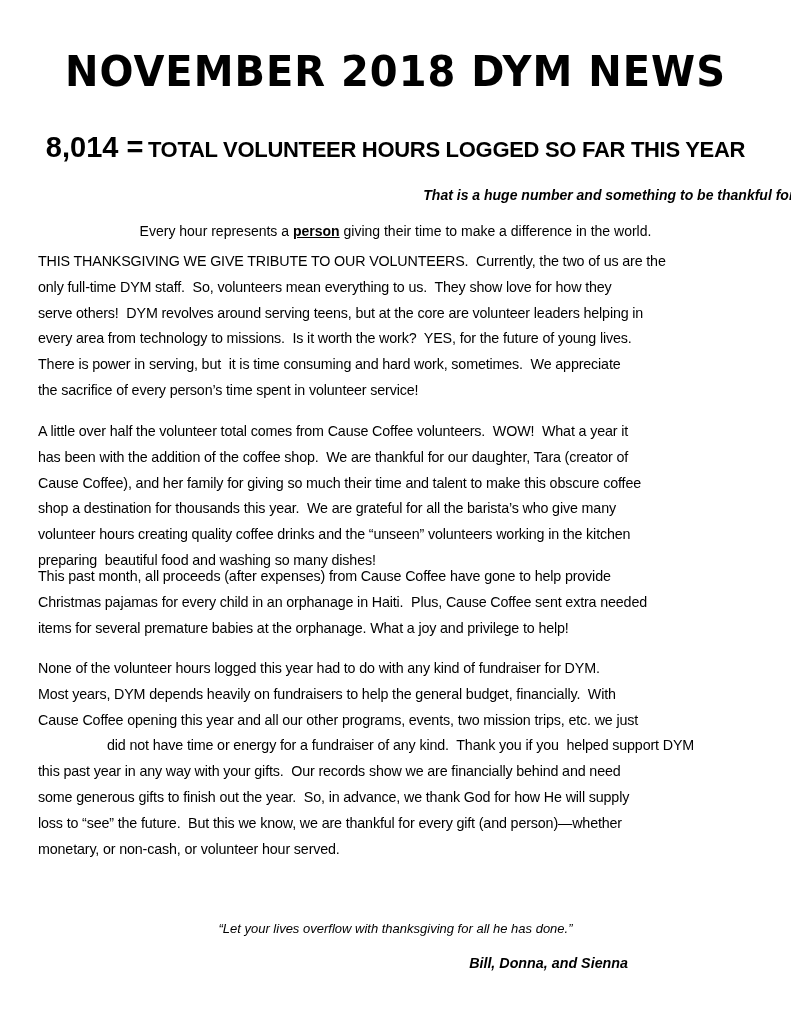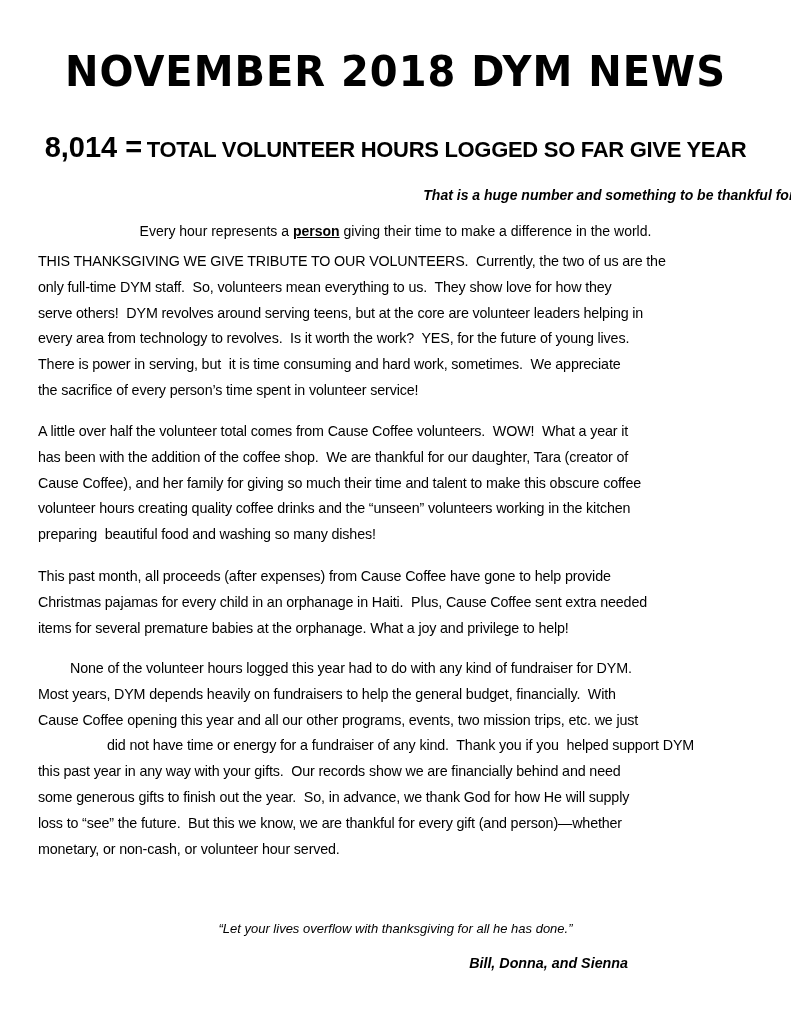--- a/index.html
+++ b/index.html
@@ -113,52 +113,53 @@
   </style>
 </head>
 <body>
 
 <div class="page">
 
   <div class="title">NOVEMBER 2018 DYM NEWS</div>
 
   <div class="headline">
     <span class="num">8,014 =</span>
-    <span class="rest">TOTAL VOLUNTEER HOURS LOGGED SO FAR GIVE YEAR</span>
+    <span class="rest">TOTAL VOLUNTEER HOURS LOGGED SO FAR THIS YEAR</span>
   </div>
 
   <div class="tagline">That is a huge number and something to be thankful for!</div>
 
   <div class="intro"><span>Every hour represents a </span><u>person</u><span> giving their time to make a difference in the world.</span></div>
 
   <div class="body-text p1">
     <span class="ln" style="white-space: pre;">THIS THANKSGIVING WE GIVE TRIBUTE TO OUR VOLUNTEERS.  Currently, the two of us are the</span>
     <span class="ln" style="white-space: pre;">only full-time DYM staff.  So, volunteers mean everything to us.  They show love for how they</span>
     <span class="ln" style="white-space: pre;">serve others!  DYM revolves around serving teens, but at the core are volunteer leaders helping in</span>
-    <span class="ln" style="white-space: pre;">every area from technology to revolves.  Is it worth the work?  YES, for the future of young lives.</span>
+    <span class="ln" style="white-space: pre;">every area from technology to missions.  Is it worth the work?  YES, for the future of young lives.</span>
     <span class="ln" style="white-space: pre;">There is power in serving, but  it is time consuming and hard work, sometimes.  We appreciate</span>
     <span class="ln" style="white-space: pre;">the sacrifice of every person’s time spent in volunteer service!</span>
   </div>
 
   <div class="body-text p2">
     <span class="ln" style="white-space: pre;">A little over half the volunteer total comes from Cause Coffee volunteers.  WOW!  What a year it</span>
     <span class="ln" style="white-space: pre;">has been with the addition of the coffee shop.  We are thankful for our daughter, Tara (creator of</span>
     <span class="ln" style="white-space: pre;">Cause Coffee), and her family for giving so much their time and talent to make this obscure coffee</span>
+    <span class="ln" style="white-space: pre;">shop a destination for thousands this year.  We are grateful for all the barista’s who give many</span>
     <span class="ln" style="white-space: pre;">volunteer hours creating quality coffee drinks and the “unseen” volunteers working in the kitchen</span>
     <span class="ln" style="white-space: pre;">preparing  beautiful food and washing so many dishes!</span>
   </div>
 
   <div class="body-text p3">
     <span class="ln" style="white-space: pre;">This past month, all proceeds (after expenses) from Cause Coffee have gone to help provide</span>
     <span class="ln" style="white-space: pre;">Christmas pajamas for every child in an orphanage in Haiti.  Plus, Cause Coffee sent extra needed</span>
     <span class="ln" style="white-space: pre;">items for several premature babies at the orphanage. What a joy and privilege to help!</span>
   </div>
 
   <div class="body-text p4">
-    <span class="ln" style="white-space: pre; margin-left: 32px;">None of the volunteer hours logged this year had to do with any kind of fundraiser for DYM.</span>
+    <span class="ln" style="white-space: pre;">None of the volunteer hours logged this year had to do with any kind of fundraiser for DYM.</span>
     <span class="ln" style="white-space: pre;">Most years, DYM depends heavily on fundraisers to help the general budget, financially.  With</span>
     <span class="ln" style="white-space: pre;">Cause Coffee opening this year and all our other programs, events, two mission trips, etc. we just</span>
     <span class="ln" style="white-space: pre; text-align: center;">did not have time or energy for a fundraiser of any kind.  Thank you if you  helped support DYM</span>
     <span class="ln" style="white-space: pre;">this past year in any way with your gifts.  Our records show we are financially behind and need</span>
     <span class="ln" style="white-space: pre;">some generous gifts to finish out the year.  So, in advance, we thank God for how He will supply</span>
     <span class="ln" style="white-space: pre;">loss to “see” the future.  But this we know, we are thankful for every gift (and person)—whether</span>
     <span class="ln" style="white-space: pre;">monetary, or non-cash, or volunteer hour served.</span>
   </div>
 
   <div class="quote">“Let your lives overflow with thanksgiving for all he has done.”</div>

